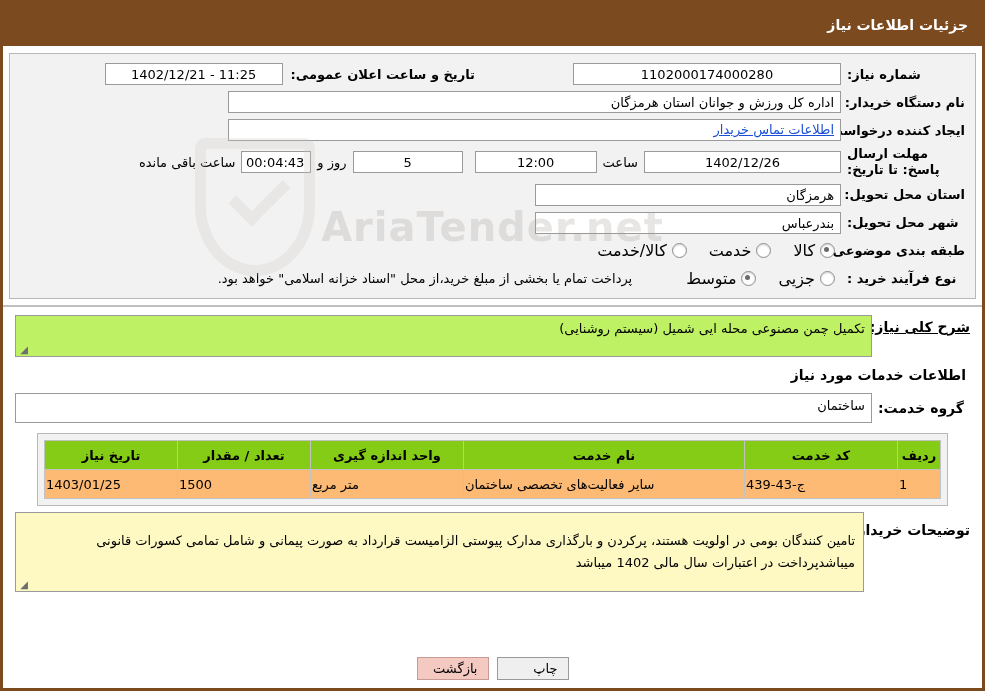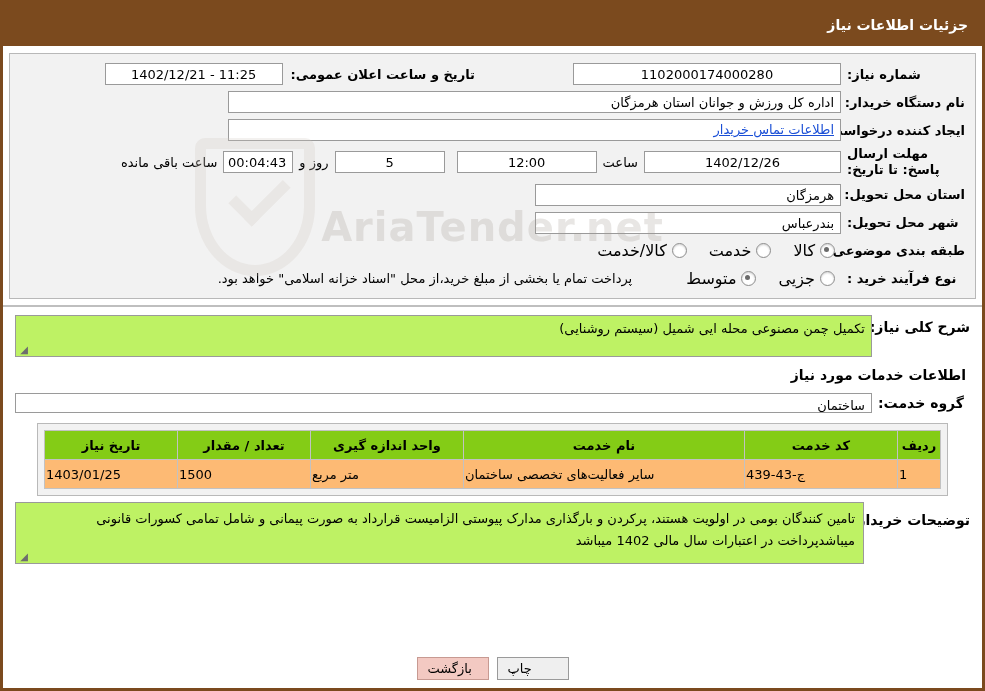--- a/index.html
+++ b/index.html
@@ -187,20 +187,21 @@
     margin-bottom: 8px;
   }
   .mid-lbl {
     font-weight: bold;
     font-size: 14px;
     width: 92px;
     text-align: left;
     padding-left: 6px;
     padding-top: 4px;
     white-space: nowrap;
+    text-decoration: underline;
   }
   .textarea {
     border: 1px solid #9a9a9a;
     background: #bef264;
     flex: 1;
     min-height: 42px;
     padding: 4px 6px;
     font-size: 13px;
     position: relative;
     box-sizing: border-box;
@@ -273,44 +274,44 @@
     font-weight: bold;
     font-size: 14px;
     width: 100px;
     text-align: left;
     padding-left: 6px;
     padding-top: 10px;
     white-space: nowrap;
   }
   .buyer-box {
     border: 1px solid #9a9a9a;
-    background: #bef264;
+    background: #fef9c3;
     flex: 1;
     min-height: 62px;
-    padding: 5px 8px;
+    padding: 17px 8px;
     font-size: 13px;
     line-height: 1.7;
     position: relative;
     box-sizing: border-box;
   }
 
   
   .footer {
     position: absolute;
     left: 0; right: 0;
     bottom: 8px;
     display: flex;
     justify-content: center;
     gap: 8px;
   }
   .btn {
     min-width: 72px;
     height: 23px;
     line-height: 21px;
-    text-align: left;
+    text-align: right;
     font-size: 13px;
     border: 1px solid #9a9a9a;
     background: #efefef;
     cursor: pointer;
     padding: 0 10px;
     box-sizing: border-box;
   }
   .btn.accent {
     background: #f3c9c2;
     border-color: #c79a92;
@@ -348,21 +349,21 @@
       <div class="lbl w-right">ایجاد کننده درخواست:</div>
       <div class="fld" style="width:613px; display:flex; align-items:center; justify-content:space-between;">
         <span class="link">اطلاعات تماس خریدار</span>
       </div>
     </div>
 
     <div class="row">
       <div class="lbl w-right" style="line-height:1.25; white-space:normal; width:118px;">مهلت ارسال پاسخ: تا تاریخ:</div>
       <div class="fld center" style="width:197px">1402/12/26</div>
       <div class="plain-lbl">ساعت</div>
-      <div class="fld center" style="width:140px">12:00</div>
+      <div class="fld center" style="width:122px">12:00</div>
       <div class="fld center" style="width:110px; margin-right:12px;">5</div>
       <div class="plain-lbl">روز و</div>
       <div class="fld center" style="width:70px">00:04:43</div>
       <div class="plain-lbl">ساعت باقی مانده</div>
     </div>
 
     <div class="row">
       <div class="lbl w-right">استان محل تحویل:</div>
       <div class="fld" style="width:306px">هرمزگان</div>
     </div>
@@ -416,21 +417,21 @@
       <div class="textarea">
         <span>تکمیل چمن مصنوعی محله ایی شمیل (سیستم روشنایی)</span>
         <span class="resize-grip">◢</span>
       </div>
     </div>
 
     <div class="section-title">اطلاعات خدمات مورد نیاز</div>
 
     <div class="group-row">
       <div class="group-lbl">گروه خدمت:</div>
-      <div class="fld" style="flex:1; height:20px; line-height:24px;">ساختمان</div>
+      <div class="fld" style="flex:1; height:30px; line-height:24px;">ساختمان</div>
     </div>
   </div>
 
   <div class="table-wrap">
     <table class="items">
       <thead>
         <tr>
           <th style="width:40px">ردیف</th>
           <th style="width:150px">کد خدمت</th>
           <th>نام خدمت</th>

